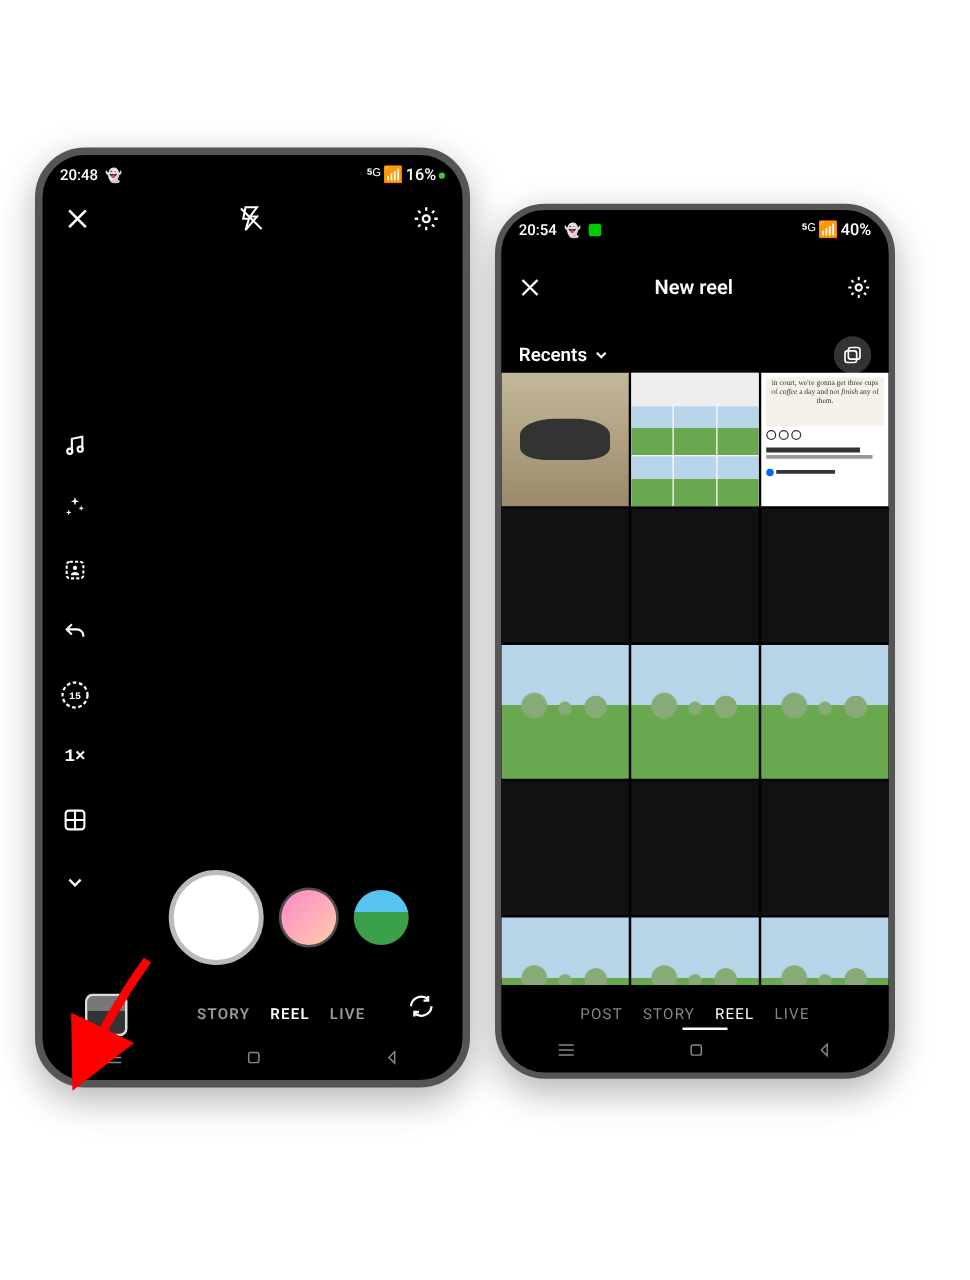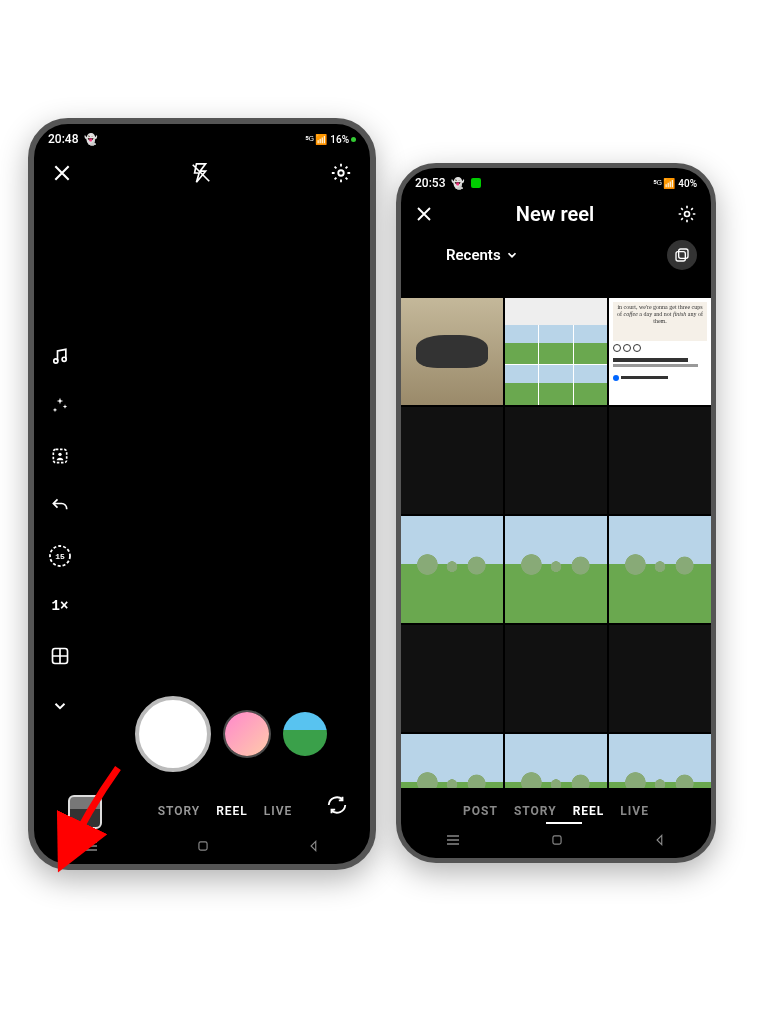--- a/index.html
+++ b/index.html
@@ -36,21 +36,21 @@
   .status-bar {
     display: flex;
     justify-content: space-between;
     align-items: center;
     padding: 8px 14px 4px;
     color: #fff;
     font-size: 12px;
     font-weight: 500;
   }
   .status-left { display: flex; align-items: center; gap: 6px; }
-  .status-right { display: flex; align-items: center; gap: 2px; font-size: 10px;}
+  .status-right { display: flex; align-items: center; gap: 2px; font-size: 13px;}
   .snap-icon { color: #fffc00; font-size: 11px;}
   .app-icon-green { width:10px; height:10px; background:#0c0; border-radius:2px;}
   .dot-green { width:5px; height:5px; border-radius:50%; background:#3c3;}
   .top-controls {
     display: flex;
     justify-content: space-between;
     align-items: center;
     padding: 12px 18px 8px;
     color: #fff;
   }
@@ -147,31 +147,30 @@
   }
   
   .title-row {
     display: flex;
     justify-content: space-between;
     align-items: center;
     padding: 8px 14px;
     color: #fff;
   }
   .title-row h1 {
-    font-size: 20px;
+    font-size: 16px;
     font-weight: 600;
-    margin: 0;
+    margin: 16px;
   }
   .recents-row {
     display: flex;
     justify-content: space-between;
     align-items: center;
     padding: 6px 14px 8px;
     color: #fff;
-    margin-left: 31px;
   }
   .recents-row .label {
     font-size: 15px;
     font-weight: 600;
     display: flex;
     align-items: center;
     gap: 4px;
   }
   .multi-select {
     width: 30px;
@@ -260,21 +259,21 @@
   .mode-bar-right {
     position: absolute;
     bottom: 40px;
     left: 0;
     right: 0;
     display: flex;
     justify-content: center;
     gap: 16px;
     color: #888;
     font-size: 12px;
-    font-weight: 700;
+    font-weight: 400;
     letter-spacing: 1px;
   }
   .mode-bar-right span.active { color: #fff; }
   .mode-bar-right::after{
     content:"";
     position:absolute;
     bottom:-6px;
     left:50%;
     transform:translateX(-10px);
     width:36px;
@@ -405,21 +404,21 @@
     <marker id="arrowhead" markerWidth="8" markerHeight="8" refX="6" refY="4" orient="auto">
       <polygon points="0 0, 8 4, 0 8" fill="#ff0000"></polygon>
     </marker>
   </defs>
   <path d="M 70 8 Q 40 50 16 100" stroke="#ff0000" stroke-width="7" fill="none" marker-end="url(#arrowhead)"></path>
 </svg>
 
 <div class="phone phone-right">
   <div class="status-bar">
     <div class="status-left">
-      <span>20:53</span>
+      <span>20:54</span>
       <span class="snap-icon">👻</span>
       <span class="app-icon-green"></span>
     </div>
     <div class="status-right">
       <span>⁵ᴳ</span>
       <span>📶</span>
       <span>40%</span>
     </div>
   </div>
 

